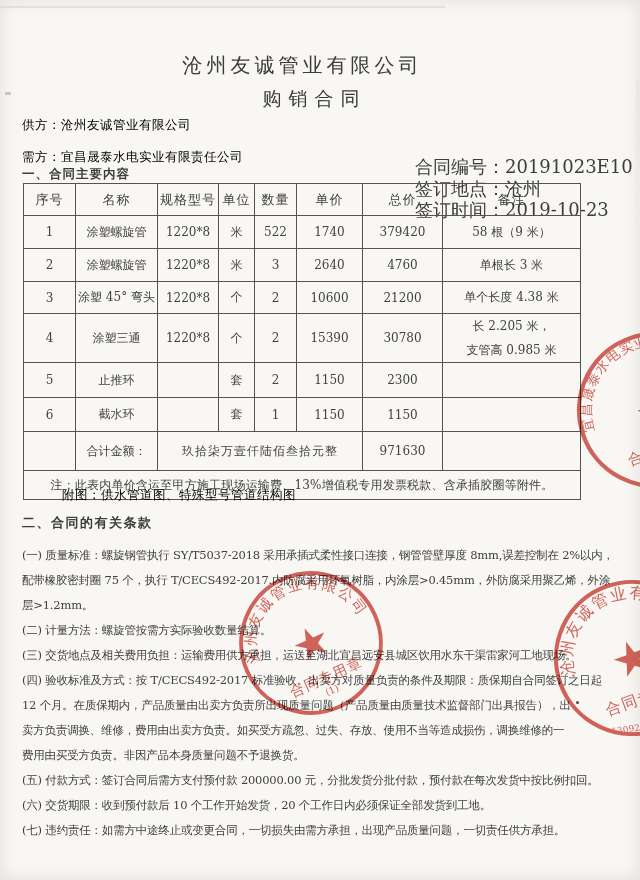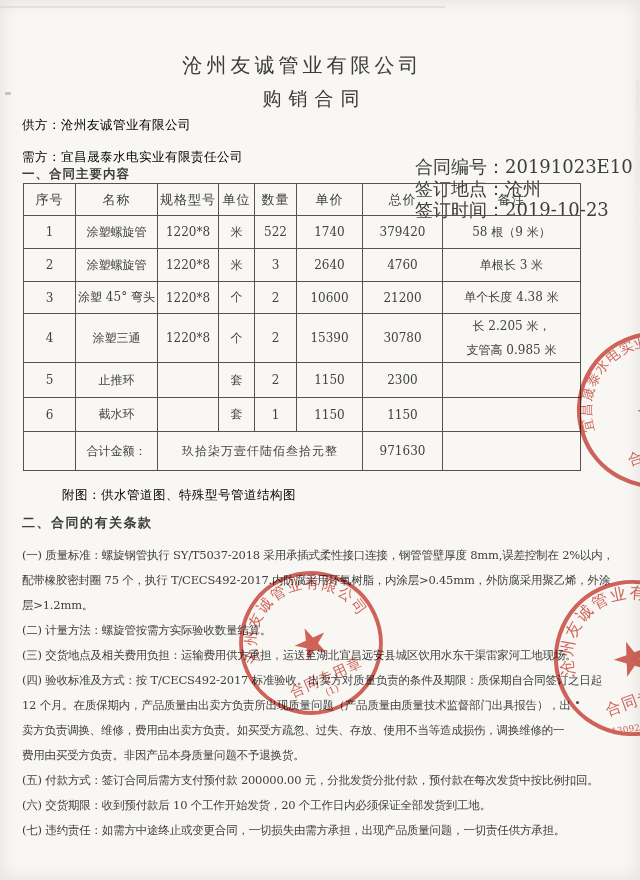--- a/index.html
+++ b/index.html
@@ -149,20 +149,23 @@
     <td>1150</td>
     <td></td>
   </tr>
   <tr style="height:39px">
     <td></td>
     <td>合计金额：</td>
     <td colspan="4" class="words-cell">玖拾柒万壹仟陆佰叁拾元整</td>
     <td>971630</td>
     <td></td>
   </tr>
+  <tr style="height:29px">
+    <td colspan="8" class="note-cell">注：此表内单价含运至甲方施工现场运输费、13%增值税专用发票税款、含承插胶圈等附件。</td>
+  </tr>
 </tbody>
   </table>
 
 <div class="abs meta attachment-line">附图：供水管道图、特殊型号管道结构图</div>
 <div class="abs section2">二、合同的有关条款</div>
 <div class="abs clauses">
   <div class="clause">(一) 质量标准：螺旋钢管执行 SY/T5037-2018 采用承插式柔性接口连接，钢管管壁厚度 8mm,误差控制在 2%以内，
 配带橡胶密封圈 75 个，执行 T/CECS492-2017.内防腐采用环氧树脂，内涂层&gt;0.45mm，外防腐采用聚乙烯，外涂
 层&gt;1.2mm。</div>
   <div class="clause">(二) 计量方法：螺旋管按需方实际验收数量结算。</div>

